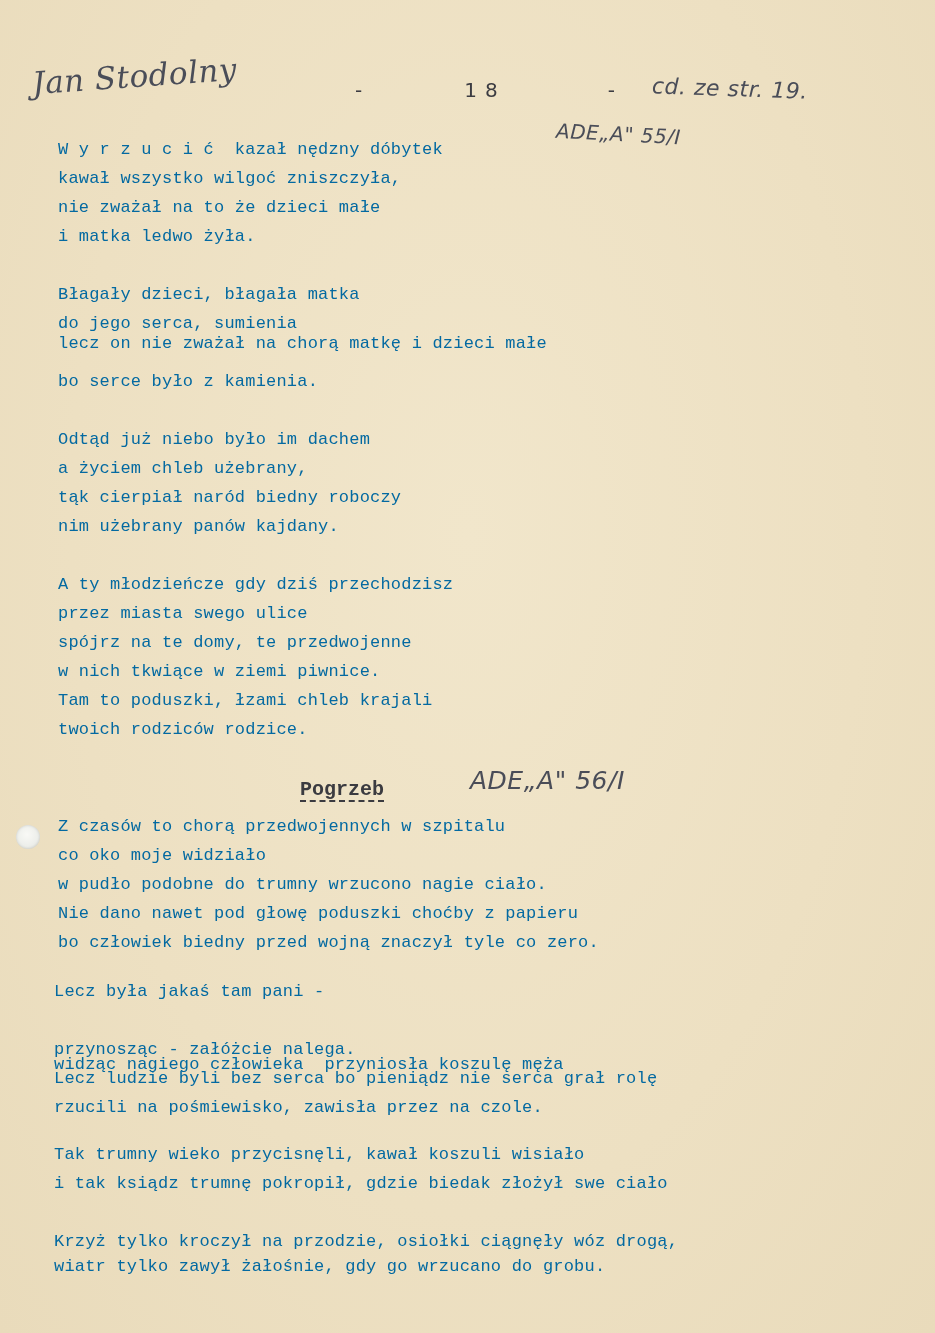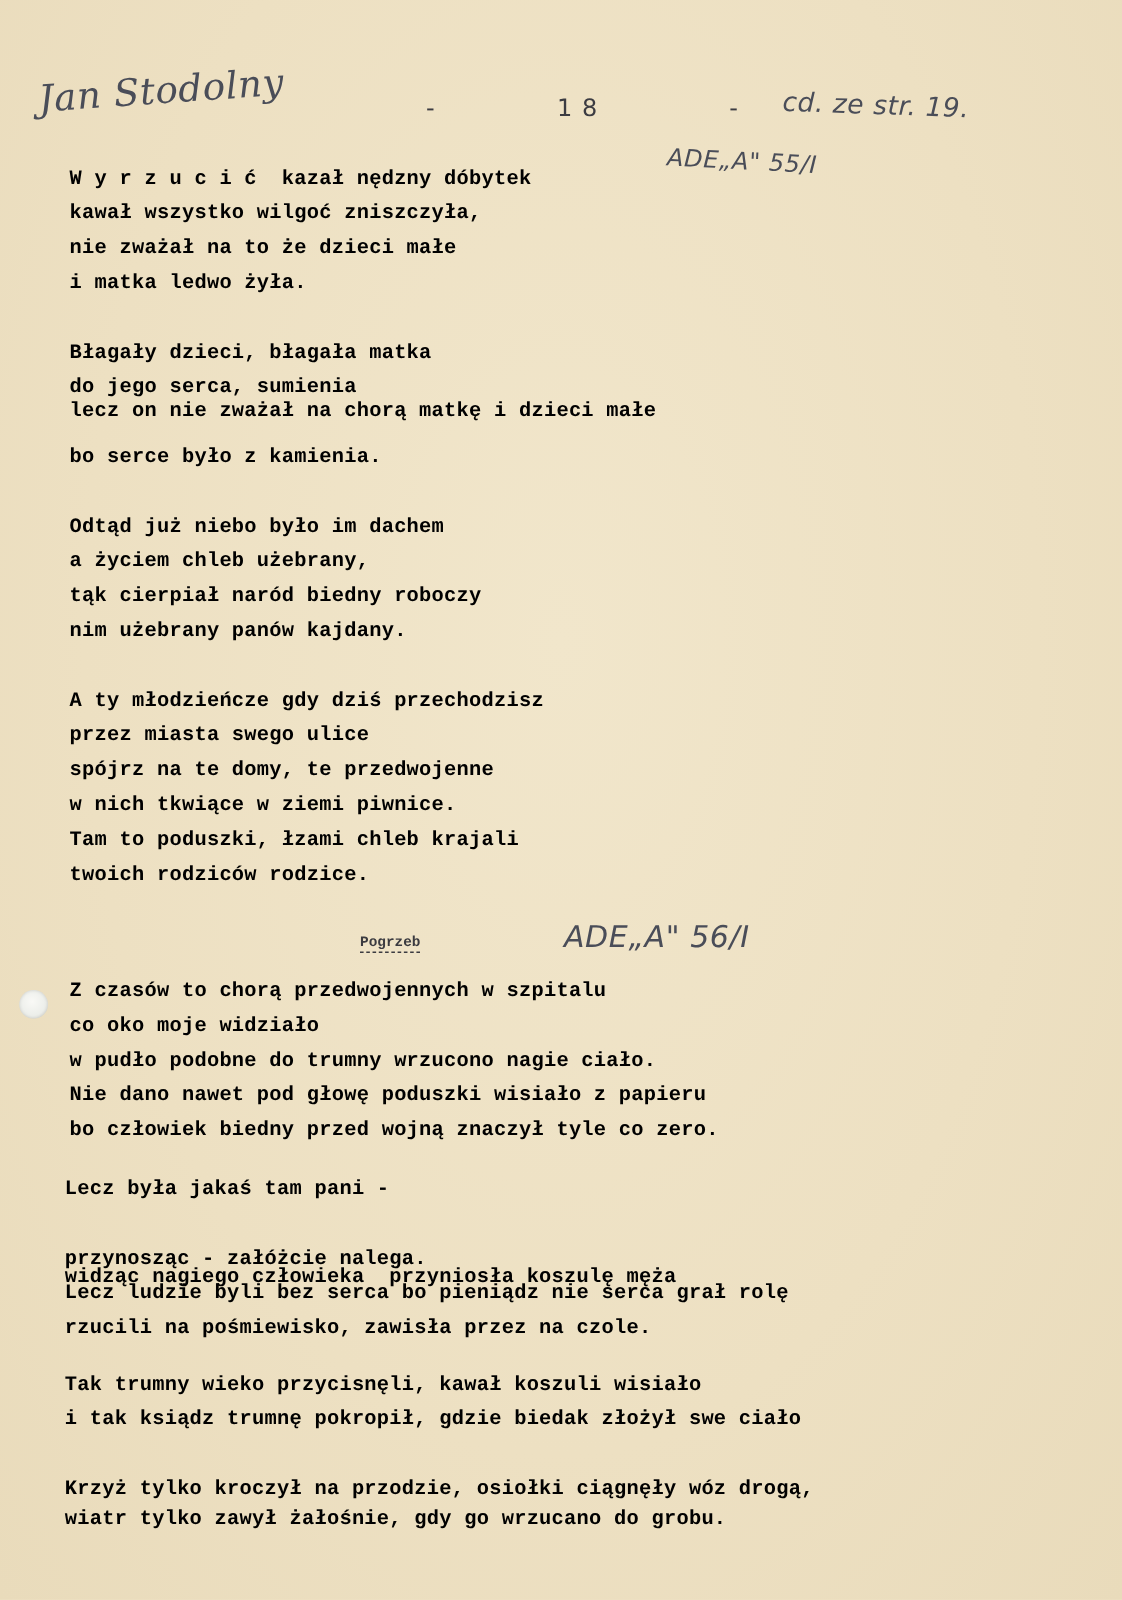--- a/index.html
+++ b/index.html
@@ -26,26 +26,26 @@
       position: absolute; top: 78px; left: 355px; width: 260px;
       display: flex; justify-content: space-between;
       font-family: "DejaVu Sans", sans-serif; font-size: 20px; color: #3c3c42;
     }
     .page-num .num { letter-spacing: 8px; }
     .cont-note { left: 652px; top: 76px; font-size: 22px; transform: rotate(2deg); }
     .archive-1 { left: 556px; top: 122px; font-size: 20px; transform: rotate(3deg); }
     .archive-2 { left: 470px; top: 766px; font-size: 25px; }
     .line {
       position: absolute; left: 58px;
-      font-size: 17px; font-weight: bold; white-space: pre;
-      color: #000000; letter-spacing: 0.2px;
+      font-size: 17px; font-weight: normal; white-space: pre;
+      color: #0369a1; letter-spacing: 0.2px;
     }
     .title {
       position: absolute; left: 300px; top: 778px;
-      font-size: 12px; font-weight: bold; color: #3b3b40;
+      font-size: 20px; font-weight: bold; color: #3b3b40;
       text-decoration: underline dashed; text-underline-offset: 5px;
     }
     .punch-hole {
       position: absolute; left: 16px; top: 825px;
       width: 24px; height: 24px; border-radius: 50%;
       background: radial-gradient(circle at 45% 40%, #f9f9f6 0%, #eceeea 60%, #d9d8d0 100%);
       box-shadow: inset 0 0 3px rgba(0,0,0,0.15);
     }
   </style>
 </head>
@@ -87,21 +87,21 @@
 <div class="line" style="top:720px">twoich rodziców rodzice.</div>
 
 <div class="title">Pogrzeb</div>
 <div class="hand archive-2">ADE„A" 56/I</div>
 
 <div class="punch-hole"></div>
 
 <div class="line" style="top:817px">Z czasów to chorą przedwojennych w szpitalu</div>
 <div class="line" style="top:846px">co oko moje widziało</div>
 <div class="line" style="top:875px">w pudło podobne do trumny wrzucono nagie ciało.</div>
-<div class="line" style="top:904px">Nie dano nawet pod głowę poduszki wisiało z papieru</div>
+<div class="line" style="top:904px">Nie dano nawet pod głowę poduszki choćby z papieru</div>
 <div class="line" style="top:933px">bo człowiek biedny przed wojną znaczył tyle co zero.</div>
 
 <div class="line" style="top:982px;left:54px">Lecz była jakaś tam pani -</div>
 <div class="line" style="top:1055px;left:54px">widząc nagiego człowieka  przyniosła koszulę męża</div>
 <div class="line" style="top:1040px;left:54px">przynosząc - załóżcie nalega.</div>
 <div class="line" style="top:1069px;left:54px">Lecz ludzie byli bez serca bo pieniądz nie serca grał rolę</div>
 <div class="line" style="top:1098px;left:54px">rzucili na pośmiewisko, zawisła przez na czole.</div>
 
 <div class="line" style="top:1145px;left:54px">Tak trumny wieko przycisnęli, kawał koszuli wisiało</div>
 <div class="line" style="top:1174px;left:54px">i tak ksiądz trumnę pokropił, gdzie biedak złożył swe ciało</div>

